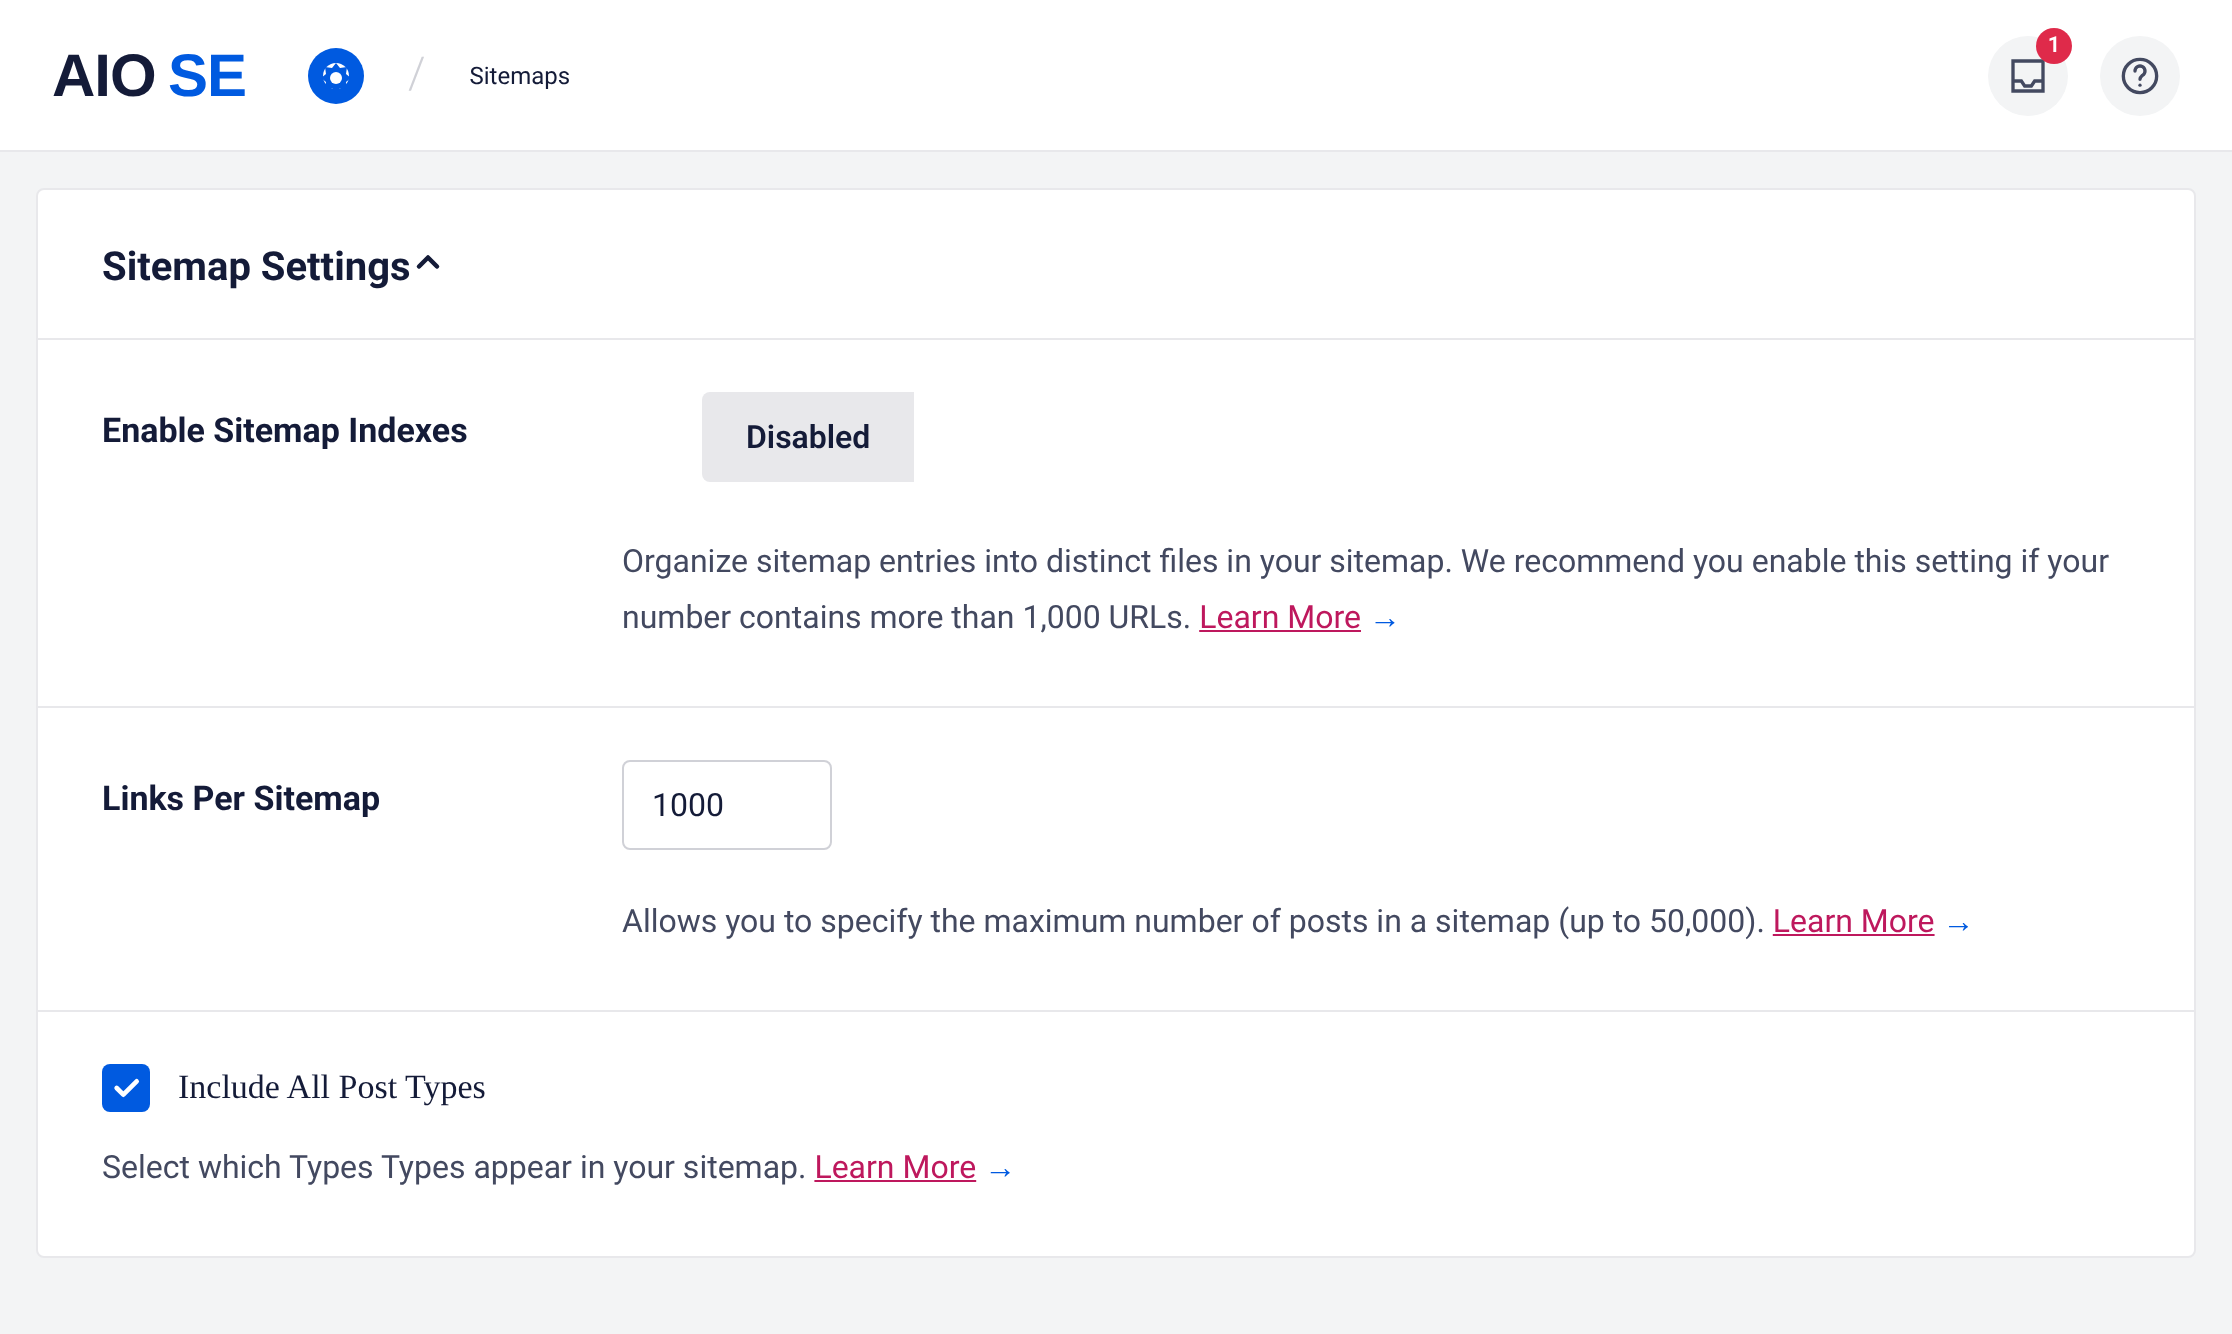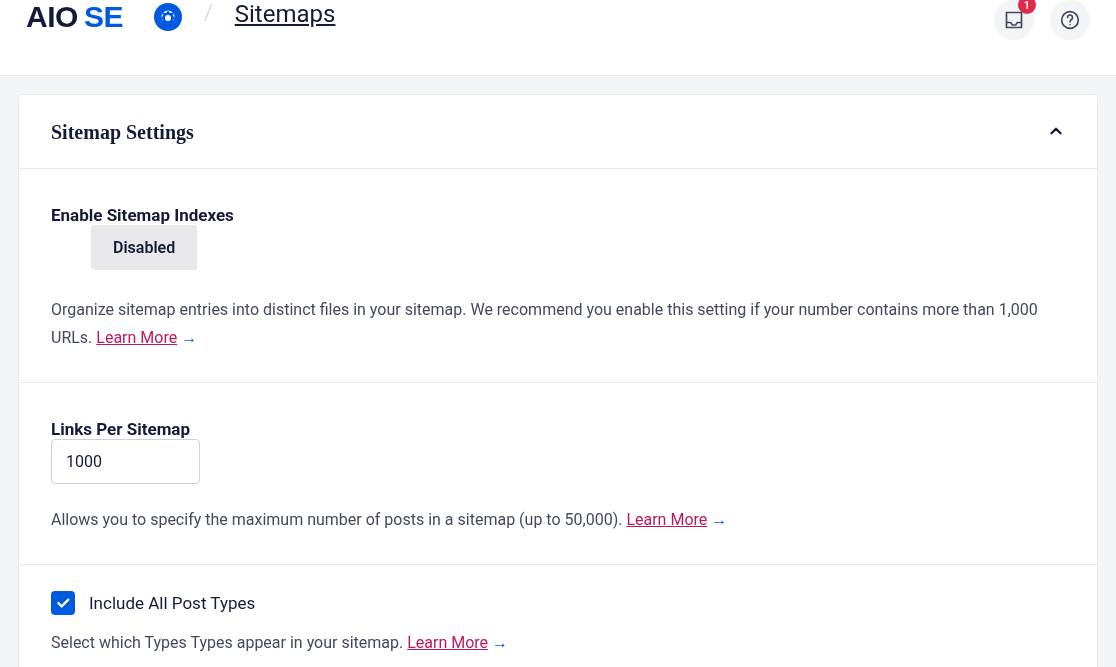--- a/index.html
+++ b/index.html
@@ -7,42 +7,41 @@
       font-family: -apple-system, BlinkMacSystemFont, "Segoe UI", Roboto, Arial, sans-serif;
       background: #f3f4f5;
       color: #141b38;
       width: 1116px;
     }
     
     
     .header {
       background: #fff;
       display: flex;
-      align-items: flex-start;
+      align-items: center;
       padding: 0 26px;
       height: 76px;
       border-bottom: 1px solid #e8e8eb;
     }
     .logo {
       display: flex;
       align-items: center;
       gap: 2px;
     }
     .logo svg { display: block; }
     .divider {
       color: #d0d1d7;
       font-size: 22px;
       font-weight: 300;
       margin: 0 22px 0 20px;
     }
     .page-title {
-      font-size: 24px;
+      font-size: 12px;
       color: #141b38;
       font-weight: 400;
-      text-decoration: underline;
     }
     .header-right {
       margin-left: auto;
       display: flex;
       gap: 16px;
       align-items: center;
     }
     .icon-circle {
       width: 40px;
       height: 40px;
@@ -74,39 +73,37 @@
     .card {
       background: #fff;
       margin: 18px 18px 0 18px;
       border: 1px solid #e8e8eb;
       border-radius: 4px;
     }
     
     .card-header {
       display: flex;
       align-items: center;
-      justify-content: space-between;
+      justify-content: flex-start;
       padding: 26px 32px 24px 32px;
       border-bottom: 1px solid #e8e8eb;
-      font-family: Liberation Serif, serif;
     }
     .card-title {
       font-size: 20px;
       font-weight: 700;
       color: #141b38;
     }
     .chevron {
       cursor: pointer;
     }
     
     .setting-row {
       display: flex;
       padding: 26px 32px 30px 32px;
       border-bottom: 1px solid #e8e8eb;
-      flex-direction: column;
     }
     .setting-row:last-child { border-bottom: none; }
     .setting-label {
       width: 260px;
       flex-shrink: 0;
       font-size: 17px;
       font-weight: 700;
       color: #141b38;
       padding-top: 10px;
     }
@@ -151,35 +148,36 @@
       font-size: 16px;
     }
     .arrow-link {
       color: #005ae0;
       font-size: 16px;
       margin-left: 4px;
       text-decoration: none;
     }
     
     .text-input {
-      width: 149px;
+      width: 105px;
       padding: 12px 14px;
       font-size: 16px;
       border: 1px solid #d0d1d7;
       border-radius: 4px;
       font-family: inherit;
       color: #141b38;
       margin-bottom: 18px;
     }
     
     .checkbox-wrapper {
       display: flex;
       align-items: center;
       gap: 14px;
       margin-bottom: 14px;
+      font-family: Liberation Serif, serif;
     }
     .checkbox {
       width: 24px;
       height: 24px;
       background: #005ae0;
       border-radius: 4px;
       display: flex;
       align-items: center;
       justify-content: center;
       cursor: pointer;

